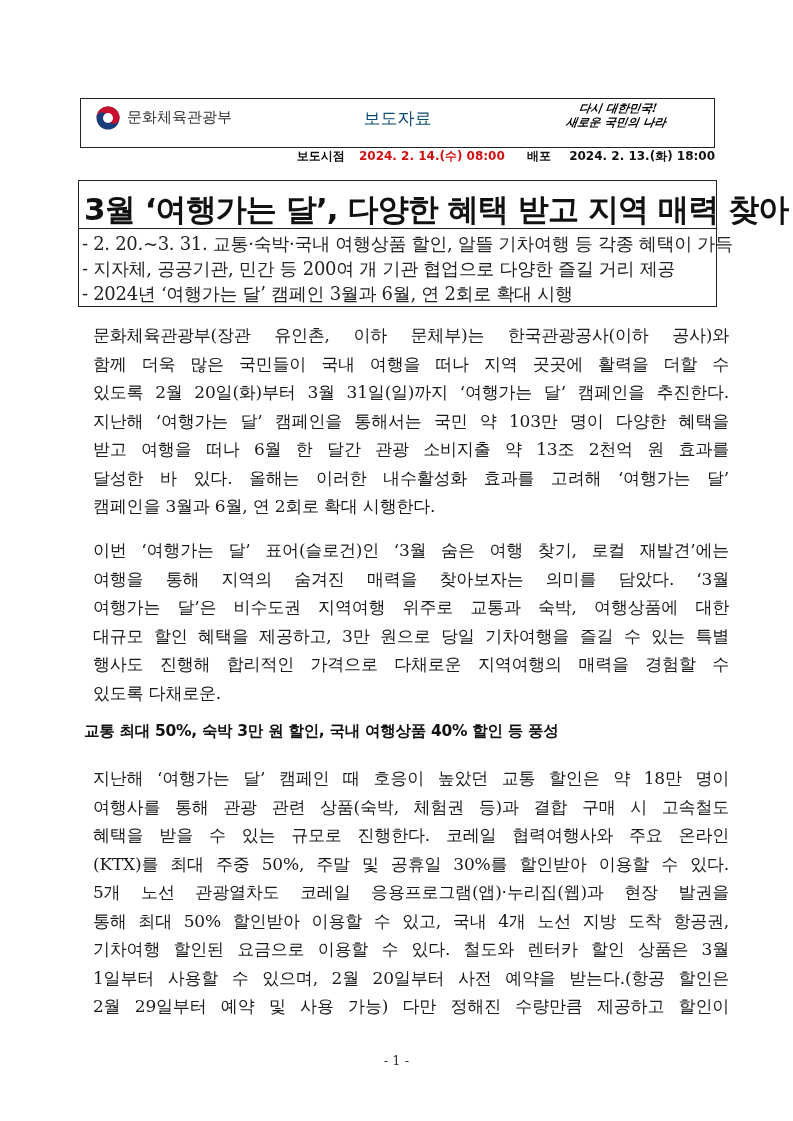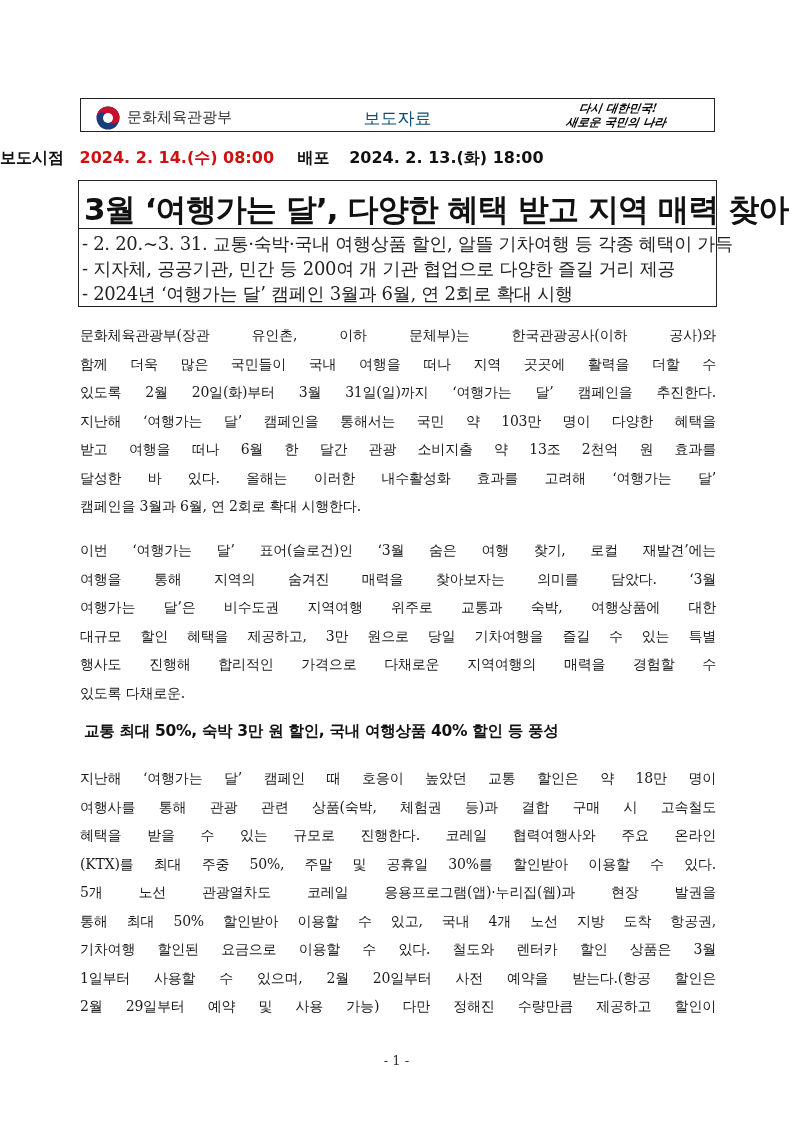--- a/index.html
+++ b/index.html
@@ -1,44 +1,44 @@
 <!DOCTYPE html>
 <html><head>
 <meta charset="utf-8">
 <style>
   html, body { margin:0; padding:0; background:#ffffff; }
   body { width:793px; height:1121px; position:relative; overflow:hidden;
          font-family:"DejaVu Serif","Liberation Serif",serif; color:#111; }
   .page { position:absolute; left:0; top:0; width:793px; height:1121px; }
 
-  .header-box { position:absolute; left:80px; top:98px; width:635px; height:34px;
+  .header-box { position:absolute; left:80px; top:98px; width:635px; height:50px;
                 border:1.5px solid #222; box-sizing:border-box; }
   .logo { position:absolute; left:15px; top:7px; width:24px; height:24px; }
   .ministry { position:absolute; left:46px; top:9px; font-family:"DejaVu Sans","Liberation Sans",sans-serif;
               font-size:15px; color:#333; }
   .doc-type { position:absolute; left:0; right:0; top:8px; text-align:center;
               font-size:17px; color:#0c4a6e; font-family:"DejaVu Sans","Liberation Sans",sans-serif; }
   .slogan { position:absolute; right:22px; top:2px; width:150px; text-align:center;
             font-family:"DejaVu Serif",serif; font-style:italic; font-weight:bold;
             font-size:11.5px; line-height:14px; color:#000; transform:skewX(-8deg); }
 
-  .release-line { position:absolute; left:0; right:78px; top:148px; 
-                  font-family:"DejaVu Sans","Liberation Sans",sans-serif; font-size:16px; font-weight:bold; }
+  .release-line { position:absolute; left:0; right:78px; top:148px; text-align:right;
+                  font-family:"DejaVu Sans","Liberation Sans",sans-serif; font-size:12px; font-weight:bold; }
   .release-line .label { margin-right:10px; }
   .release-line .red { color:#d01010; margin-right:18px; }
   .release-line .gap { margin-right:14px; }
 
   .title-box { position:absolute; left:78px; top:180px; width:639px; height:127px;
                border:1.5px solid #222; box-sizing:border-box; }
   .title { position:absolute; left:5px; top:8px; font-family:"DejaVu Sans","Liberation Sans",sans-serif;
            font-size:31px; font-weight:bold; letter-spacing:-0.9px; white-space:nowrap; }
   .title-divider { position:absolute; left:0; right:0; top:47px; border-top:1px solid #222; }
   .sub { position:absolute; left:3px; font-size:18px; white-space:nowrap; letter-spacing:-0.3px; color:#222; }
 
-  .para { position:absolute; left:80px; width:636px; font-size:14px; line-height:28.5px;
+  .para { position:absolute; left:93px; width:636px; font-size:17px; line-height:28.5px;
           text-align:justify; text-align-last:left; letter-spacing:-0.2px; color:#1a1a1a; }
   .para .line { display:block; white-space:nowrap; text-align:justify; text-align-last:justify; }
   .para .line.last { text-align-last:left; }
 
   .section-head { position:absolute; left:84px; top:721px; font-family:"DejaVu Sans","Liberation Sans",sans-serif;
                   font-size:15.5px; font-weight:bold; letter-spacing:-0.3px;text-align:right; }
 
   .page-num { position:absolute; left:0; right:0; top:1053px; text-align:center; font-size:13px; color:#333; }
 </style>
 </head>

